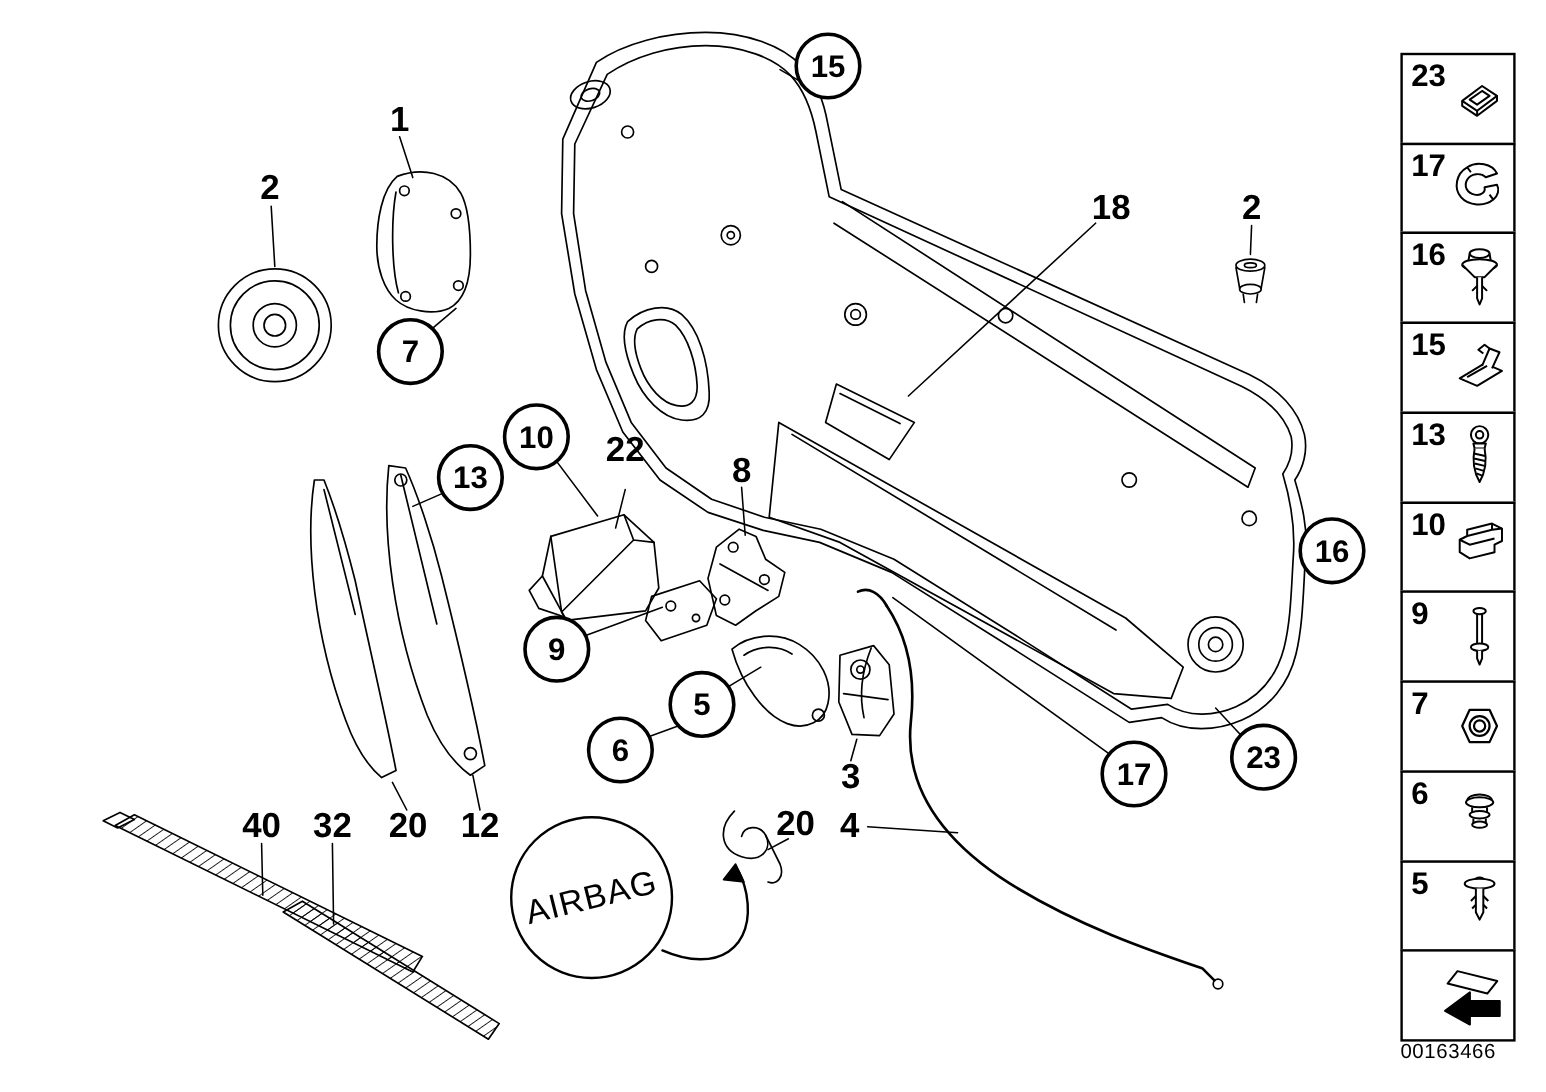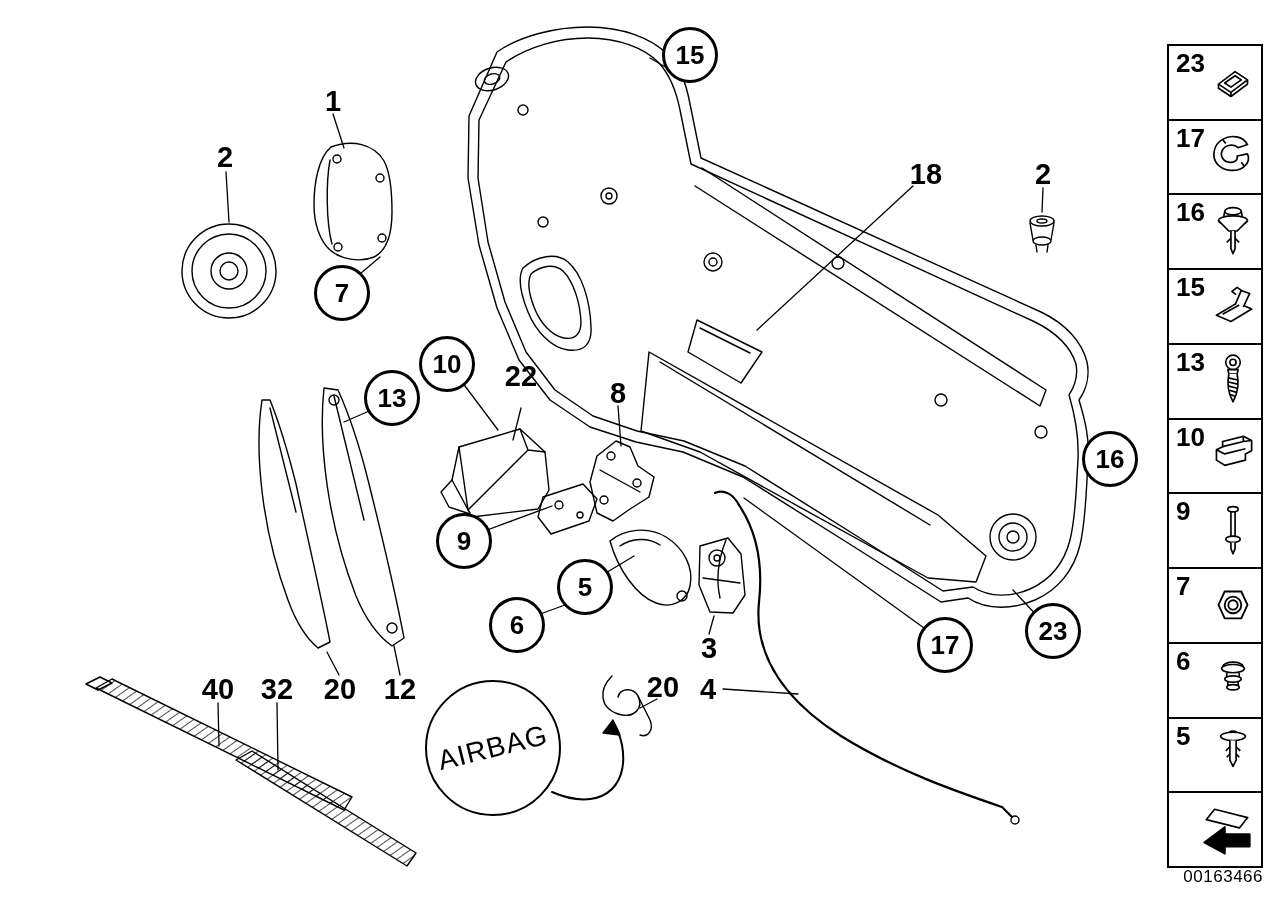--- a/index.html
+++ b/index.html
@@ -20,21 +20,21 @@
   #airbag span{display:block;transform:rotate(-14deg);font-size:28px;letter-spacing:1px;}
 
   #legend{position:absolute;left:1167px;top:44px;width:96px;height:824px;
     display:flex;flex-direction:column;}
   .cell{position:relative;flex:1;border:2px solid #000;background:#fff;margin-top:-2px;}
   .cell:first-child{margin-top:0;}
   .cell-num{position:absolute;left:7px;top:4px;font-weight:bold;font-size:26px;line-height:1;}
   .cell-icon{position:absolute;right:1px;top:50%;transform:translateY(-50%);}
   .cell-icon svg{display:block;}
 
-  #doc-number{position:absolute;left:1167px;top:867px;width:96px;text-align:right;
+  #doc-number{position:absolute;left:1167px;top:867px;width:96px;text-align:left;
     font-size:17px;letter-spacing:0.5px;}
 </style>
 </head>
 <body>
 
 <div id="stage">
 
   <svg id="drawing" width="1288" height="910" viewBox="0 0 1288 910" xmlns="http://www.w3.org/2000/svg">
     <defs>
       <pattern id="hatch" width="7" height="7" patternUnits="userSpaceOnUse" patternTransform="rotate(55)">

